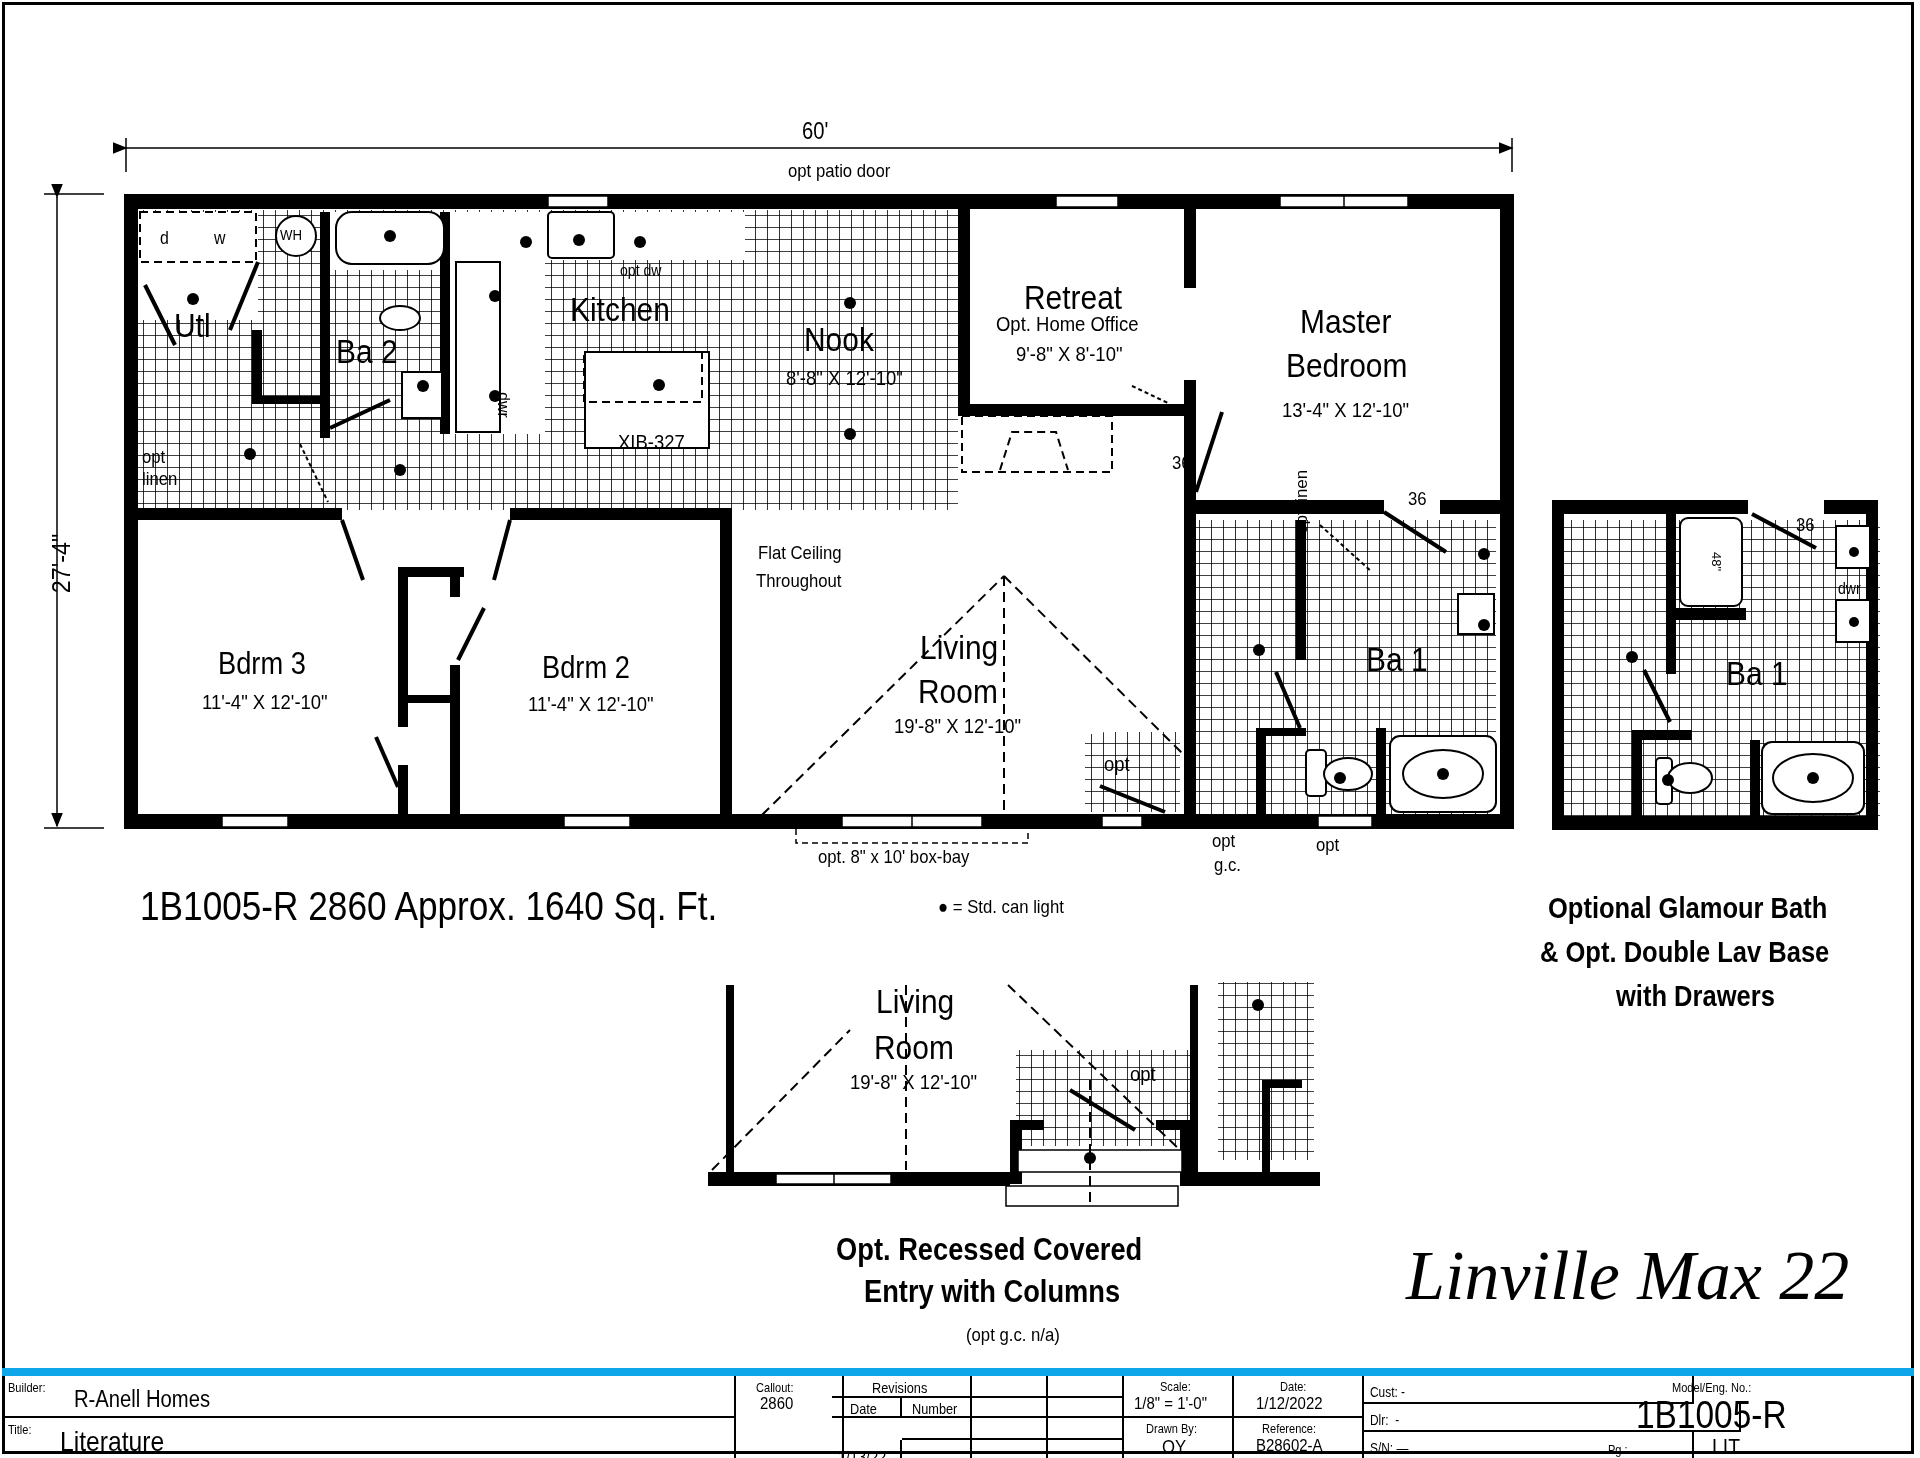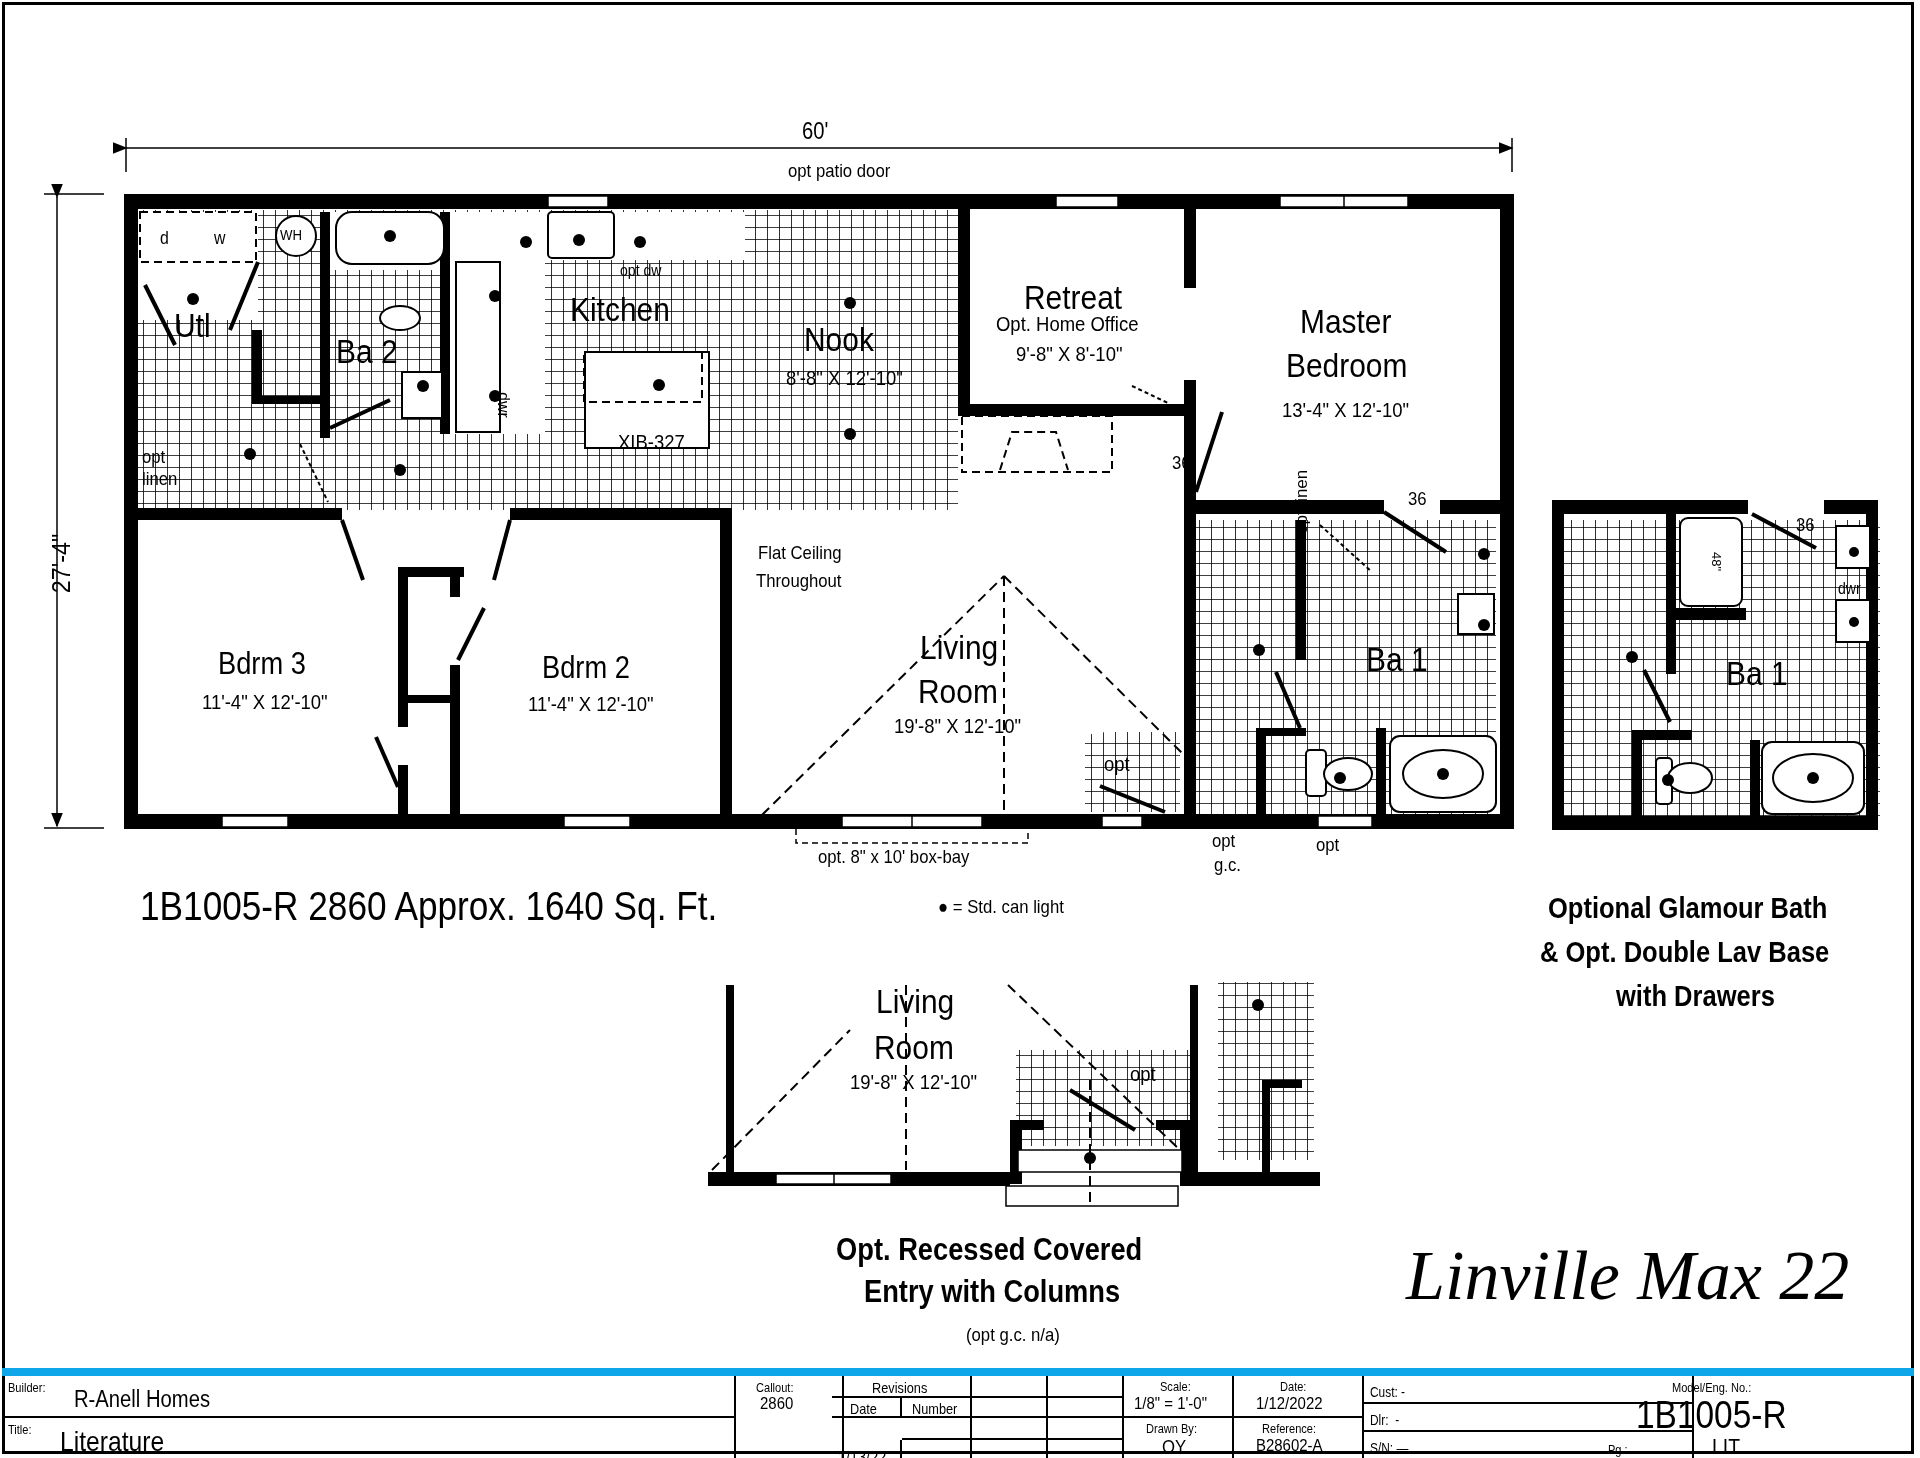--- a/index.html
+++ b/index.html
@@ -371,21 +371,21 @@
     <div class="val" style="left:22px;top:18px;font-size:17px;">1/12/2022</div>
   </div>
   <div class="cell" style="left:1232px;top:42px;width:130px;height:44px;border-bottom:none;">
     <div class="cap" style="left:28px;top:3px;">Reference:</div>
     <div class="val" style="left:22px;top:18px;font-size:17px;">B28602-A</div>
   </div>
 
   <div class="cell" style="left:1362px;top:0;width:330px;height:28px;">
     <div class="cap" style="left:6px;top:8px;font-size:14px;"><span>Cust:</span> <span>-</span></div>
   </div>
-  <div class="cell" style="left:1362px;top:28px;width:330px;height:28px;">
+  <div class="cell" style="left:1362px;top:28px;width:377px;height:28px;">
     <div class="cap" style="left:6px;top:8px;font-size:14px;"><span>Dlr:</span>&nbsp;&nbsp;<span>-</span></div>
   </div>
   <div class="cell" style="left:1362px;top:56px;width:330px;height:30px;border-bottom:none;">
     <div class="cap" style="left:6px;top:8px;font-size:14px;"><span>S/N:</span> <span>—</span></div>
   </div>
 
   <div class="cell" style="left:1600px;top:0;width:220px;height:86px;border-right:none;border-bottom:none;">
     <div class="cap" style="left:70px;top:4px;">Model/Eng. No.:</div>
     <div class="val" style="left:34px;top:18px;font-size:38px;">1B1005-R</div>
     <div class="cap" style="left:6px;top:66px;">Pg.:</div>

